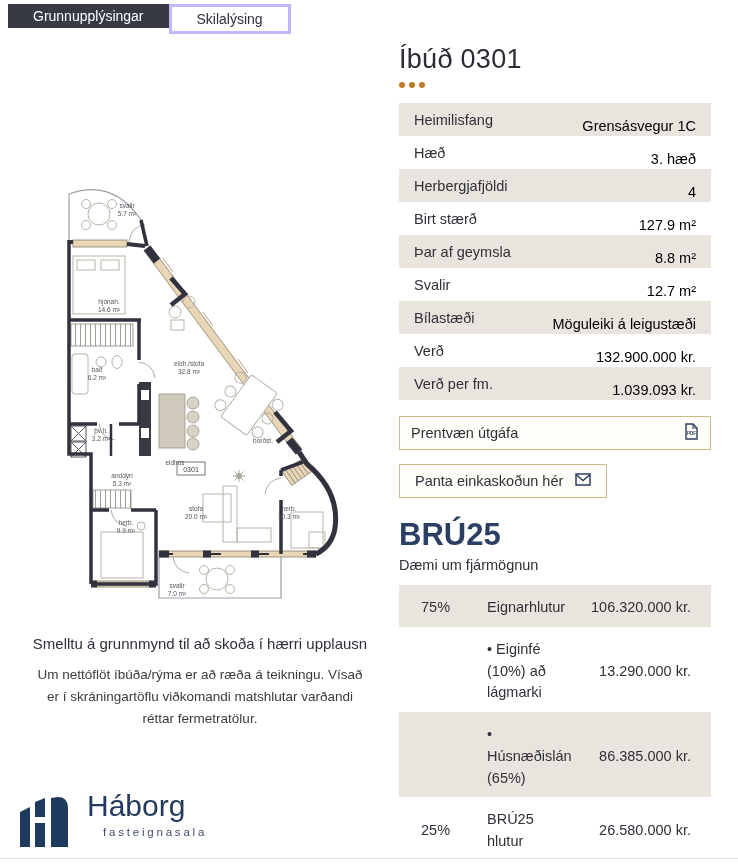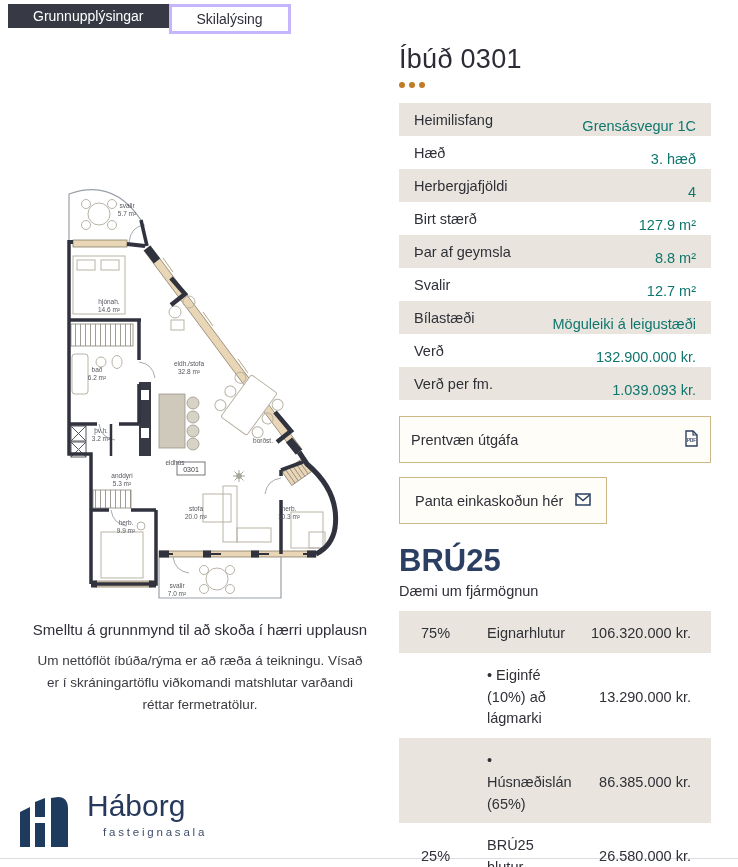--- a/index.html
+++ b/index.html
@@ -16,34 +16,34 @@
 
   
   .right{position:absolute;left:399px;top:44px;width:312px;}
   .title{font-size:27px;font-weight:500;color:#2b2c35;margin:0;letter-spacing:.3px;}
   .dots{display:flex;gap:4px;margin-top:7px;}
   .dot{width:6px;height:6px;border-radius:50%;background:#c07b28;}
   .info{margin-top:15px;font-size:14.5px;}
   .irow{display:flex;justify-content:space-between;align-items:center;height:33px;padding:0 15px;}
   .irow.odd{background:#e9e5de;}
   .irow .lbl{color:#2f3038;}
-  .irow .val{color:#0f766e;margin-top:12px;}
-  .btn{border:1px solid #cdb988;background:#fffdf8;display:flex;align-items:center;height:47px;font-size:14.5px;color:#2f3038;cursor:pointer;box-sizing:border-box;}
+  .irow .val{color:#000000;margin-top:12px;}
+  .btn{border:1px solid #cdb988;background:#fffdf8;display:flex;align-items:center;height:34px;font-size:14.5px;color:#2f3038;cursor:pointer;box-sizing:border-box;}
   .btn-print{justify-content:space-between;padding:0 11px;margin-top:16px;width:100%;}
   .btn-view{gap:12px;padding:0 15px;margin-top:14px;width:max-content;}
   .bru-logo{margin-top:21px;font-size:31px;font-weight:800;color:#2b3e63;line-height:1;}
   .bru-sub{font-size:14.5px;margin-top:7px;color:#2f3038;}
   .bru-table{margin-top:12px;font-size:14.5px;}
   .brow{display:grid;grid-template-columns:60px 1fr 112px;padding:12px 20px 8px 22px;line-height:1.5;align-items:center;column-gap:6px;}
   .brow.odd{background:#e9e5de;}
   .b-val{text-align:right;}
 
   
   .plan{position:absolute;left:53px;top:180px;cursor:pointer;}
-  .caption{position:absolute;left:30px;top:621px;width:340px;text-align:center;}
+  .caption{position:absolute;left:30px;top:635px;width:340px;text-align:center;}
   .cap-t{font-size:15px;color:#2e2f38;}
   .cap-b{font-size:13.5px;color:#3a3b40;line-height:1.62;margin-top:12px;}
   .brand{position:absolute;left:18px;top:789px;display:flex;align-items:flex-start;gap:13px;cursor:pointer;}
   .brand-text{display:flex;flex-direction:column;}
   .brand-name{font-size:30px;color:#24395b;font-weight:500;line-height:1;margin-top:2px;}
   .brand-tag{font-size:11.5px;letter-spacing:2.8px;color:#3e4e6a;margin-top:5px;margin-left:16px;}
   .footer-line{position:absolute;left:0;top:858px;width:738px;height:1px;background:#d9dde2;}
 
   svg text{font-family:"Liberation Sans", sans-serif;}
 </style>

